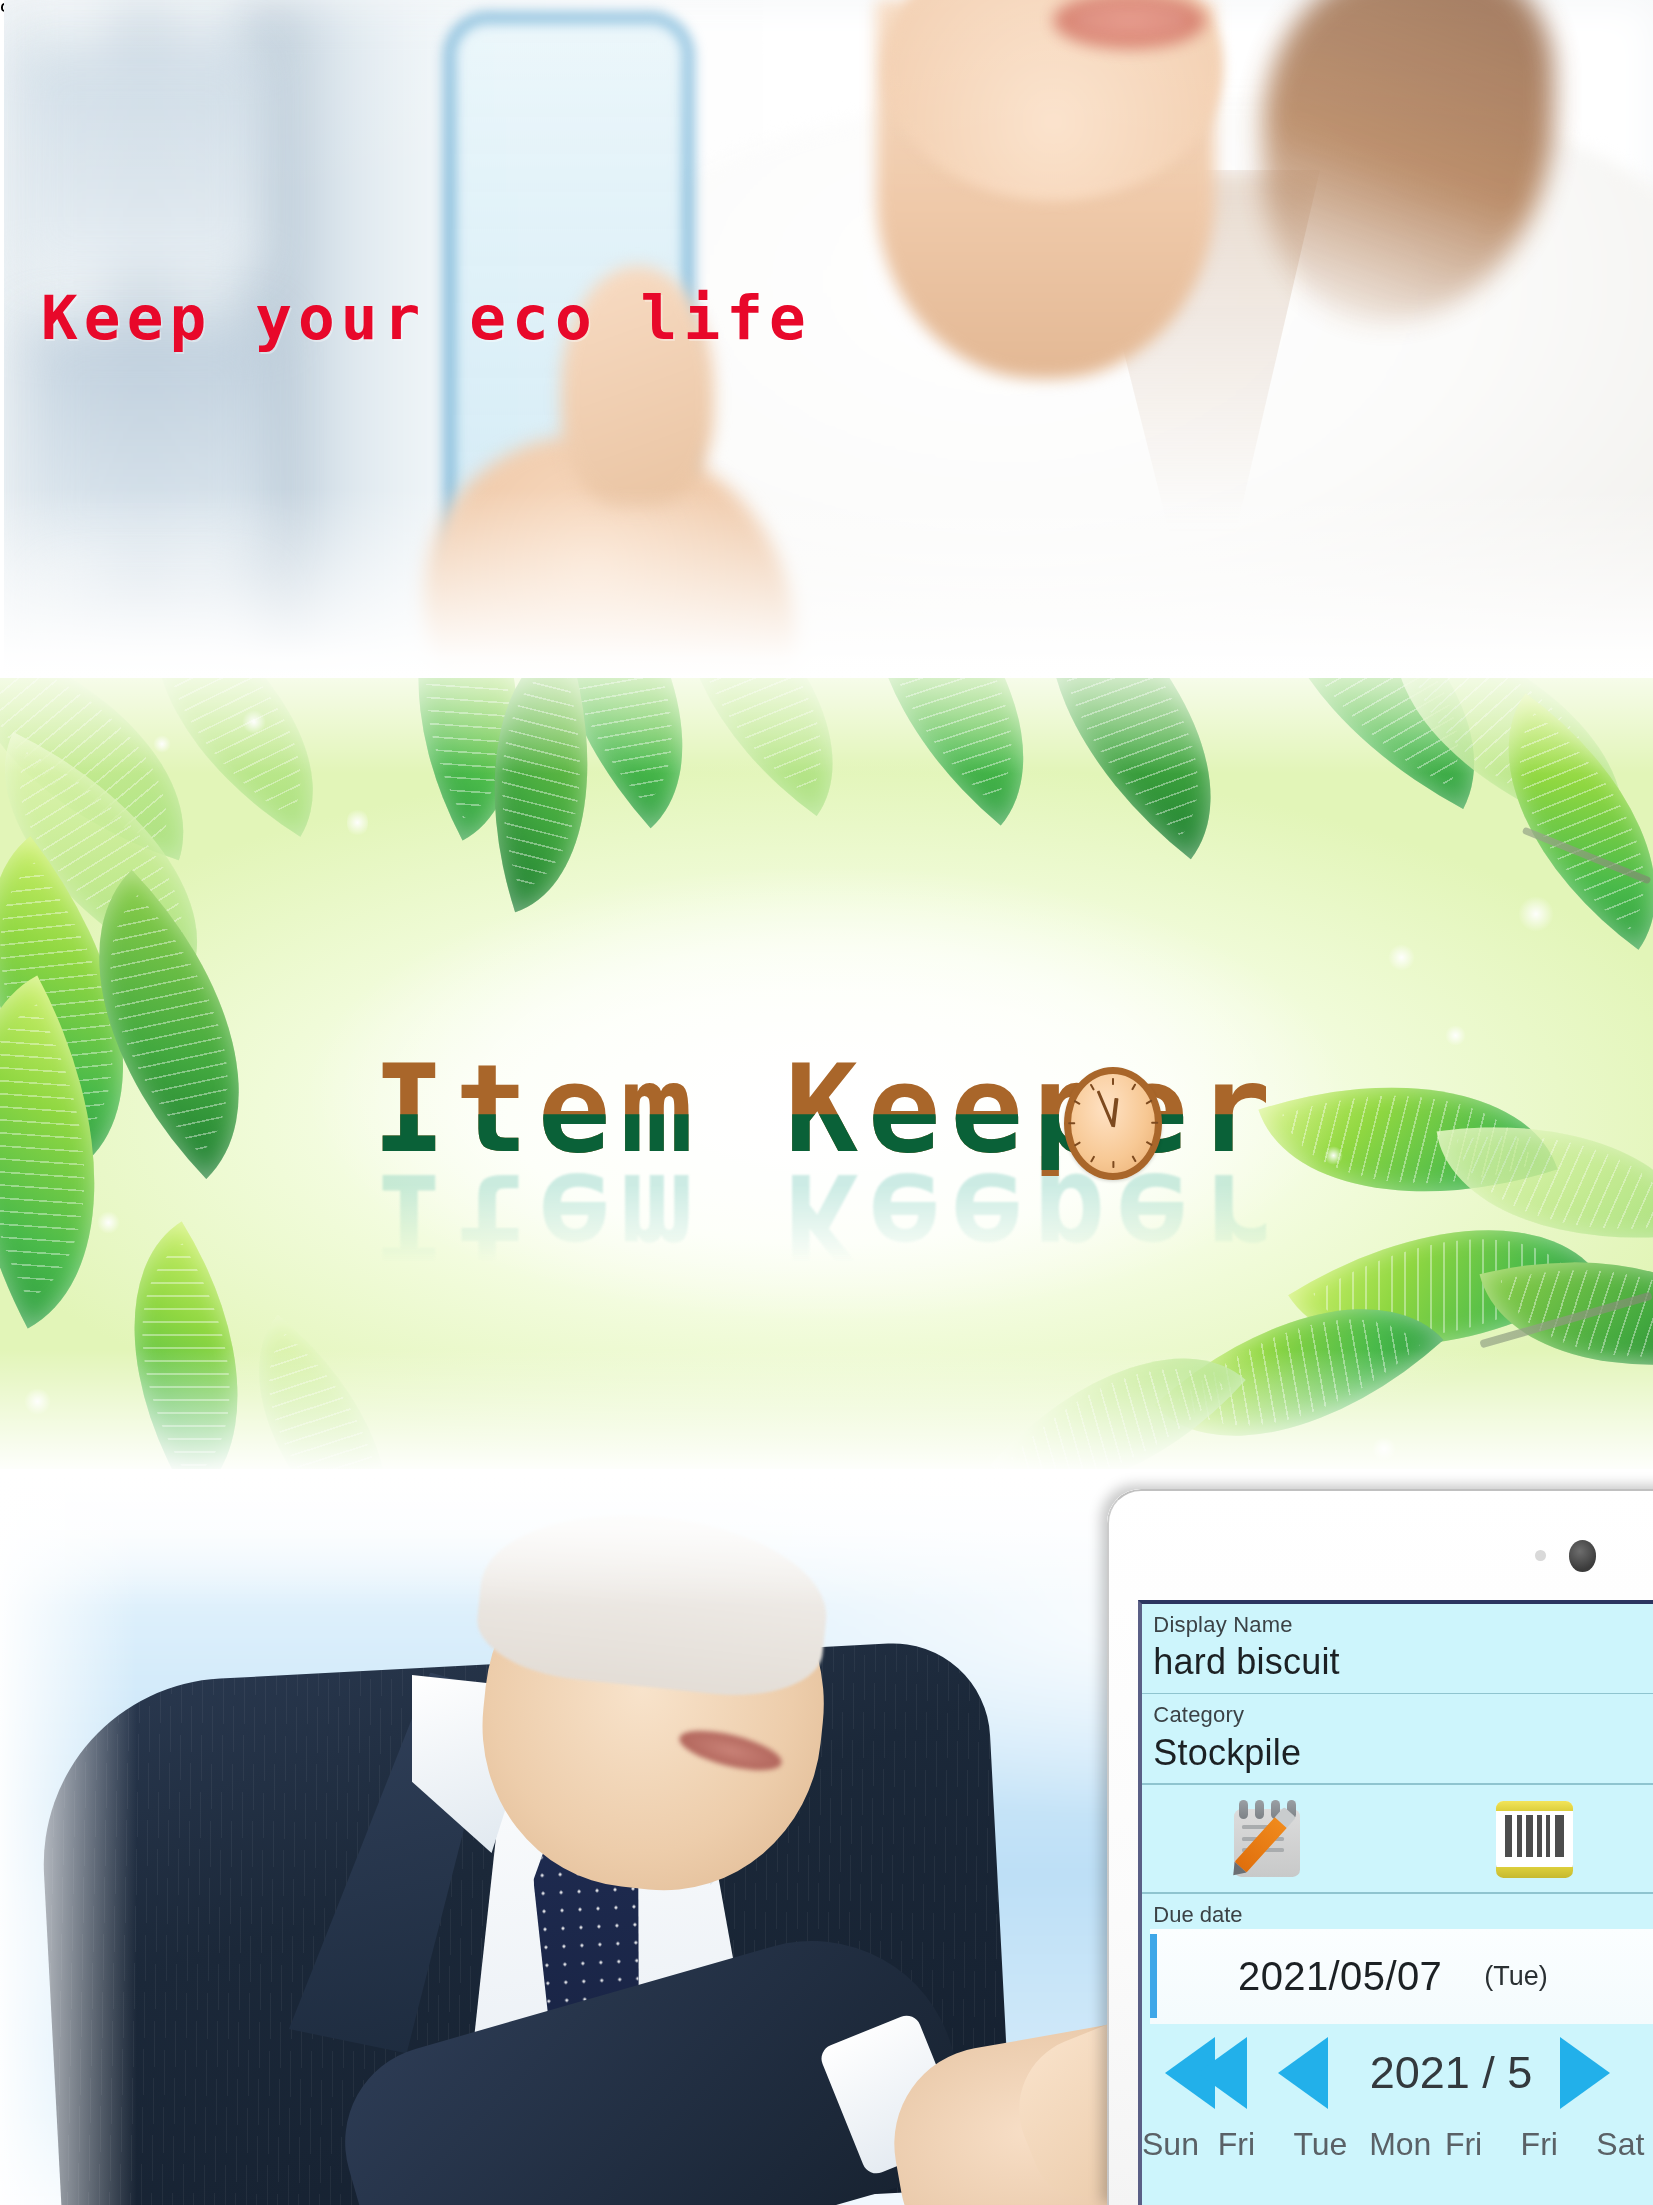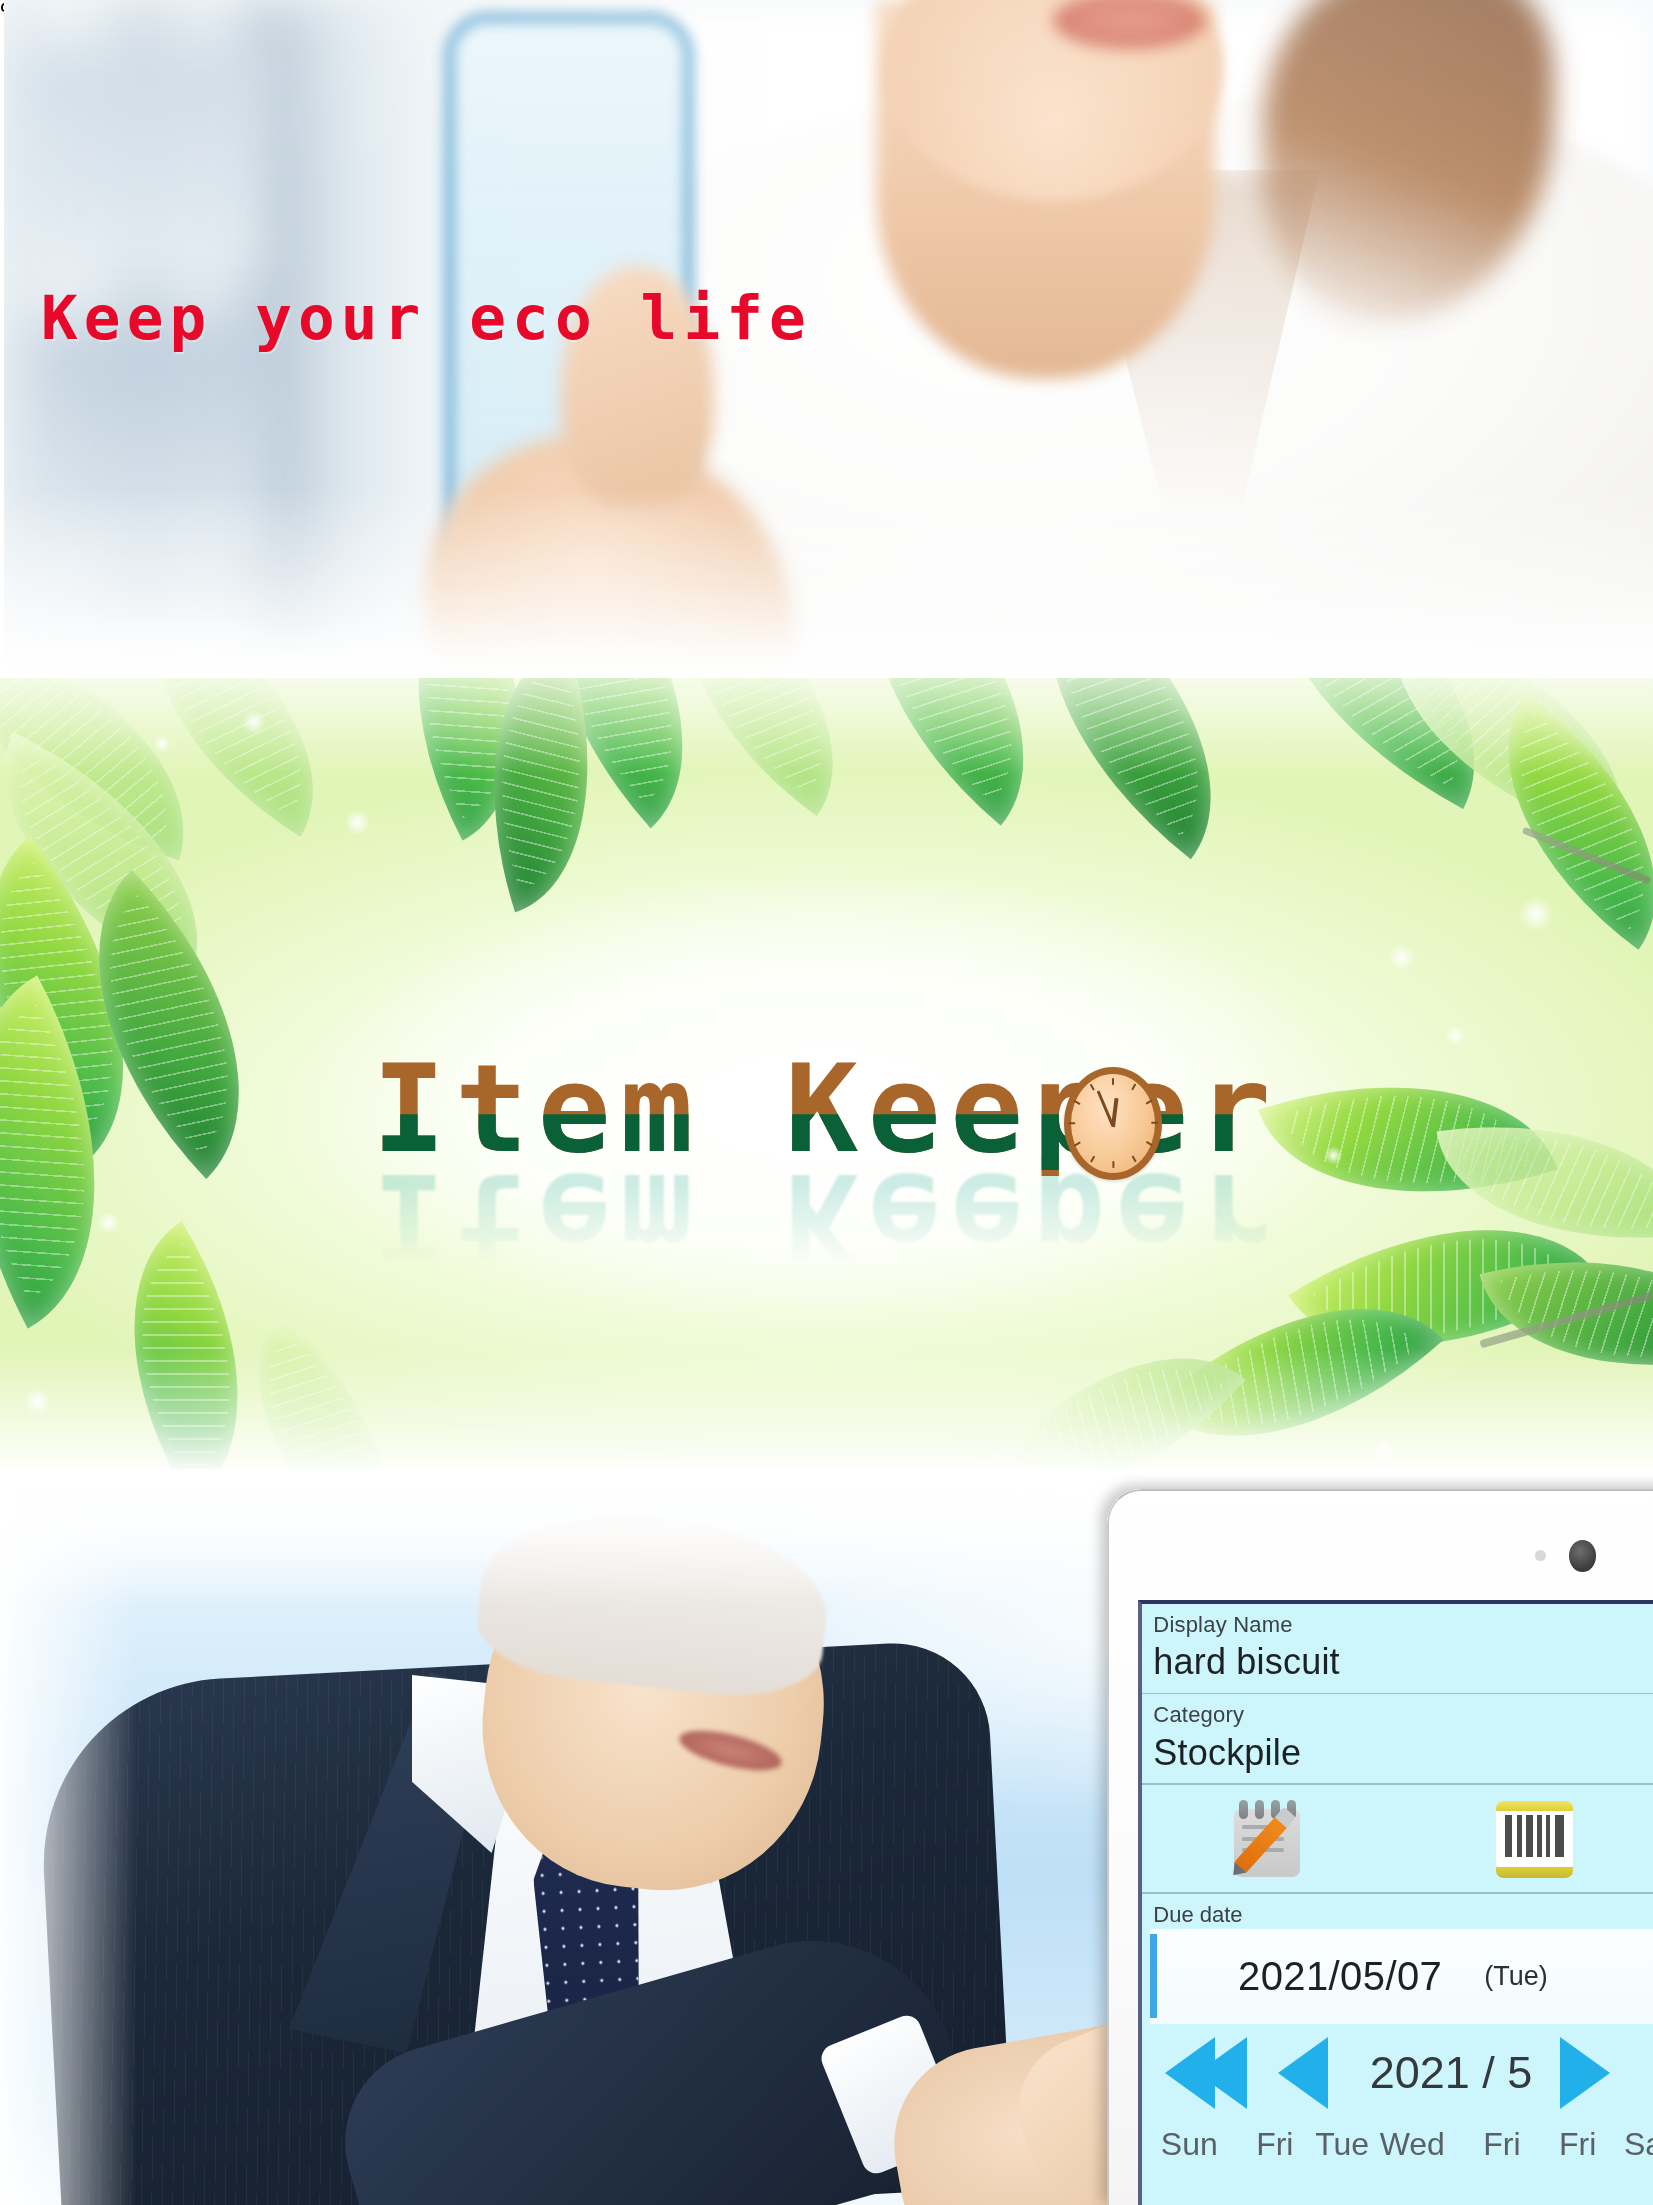--- a/index.html
+++ b/index.html
@@ -448,21 +448,21 @@
     font-size:45px; color:#33393d; white-space:nowrap;
   }
   #oneFwd { position:absolute; left:418px; top:13px; }
 
   
   #dowRow {
     position:relative; height:57px; background:#cdf5fc;
     display:flex; align-items:flex-start; padding-top:4.8px;
   }
   #dowRow span {
-    flex:1; text-align:right; font-size:32px; color:#5a6166;
+    flex:1; text-align:left; font-size:32px; color:#5a6166;
   }
 </style>
 </head>
 <body>
 
 <div id="page">
 
   <section id="hero">
     <div class="bg-room"></div>
     <div class="shelf-a"></div>
@@ -649,21 +649,21 @@
         <div id="oneBack" class="tri tri-l"></div>
         <div id="calLabel">2021 / 5</div>
         <div id="oneFwd" class="tri tri-r"></div>
 
       </div>
 
       <div id="dowRow">
         <span>Sun</span>
         <span>Fri</span>
         <span>Tue</span>
-        <span>Wed</span>
+        <span>Mon</span>
         <span>Fri</span>
         <span>Fri</span>
         <span>Sat</span>
       </div>
 
     </div>
   </div>
 
 </div>
 

